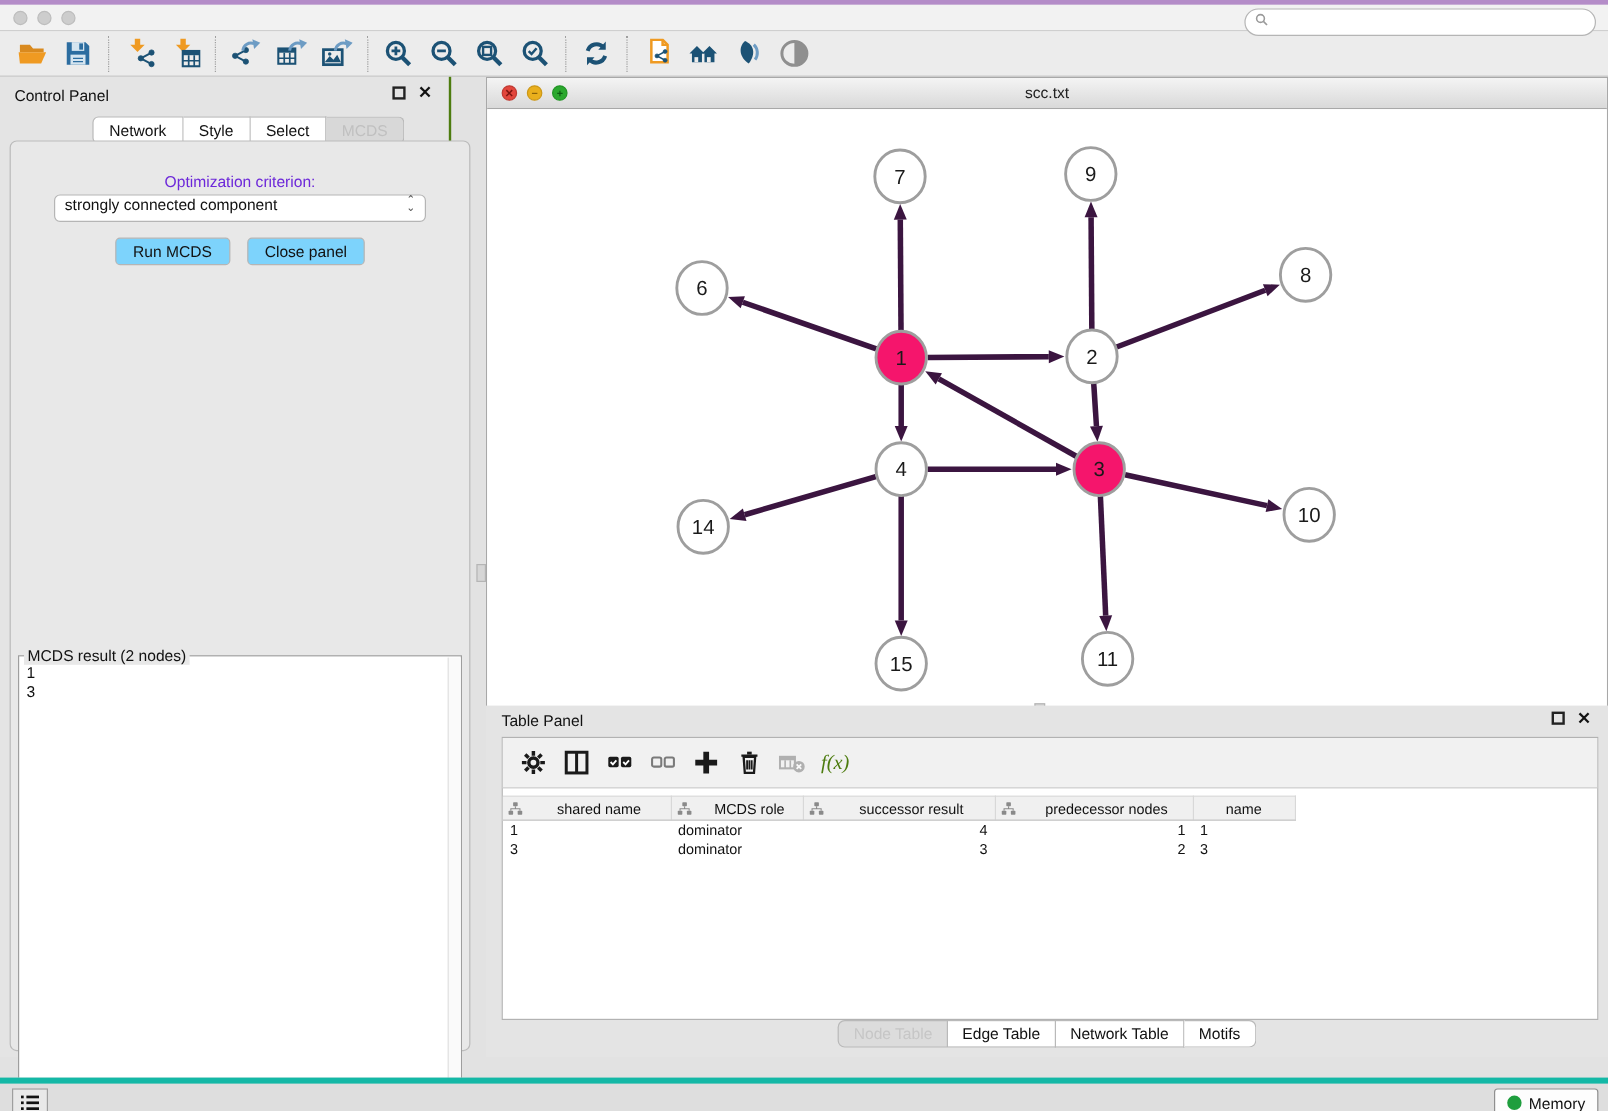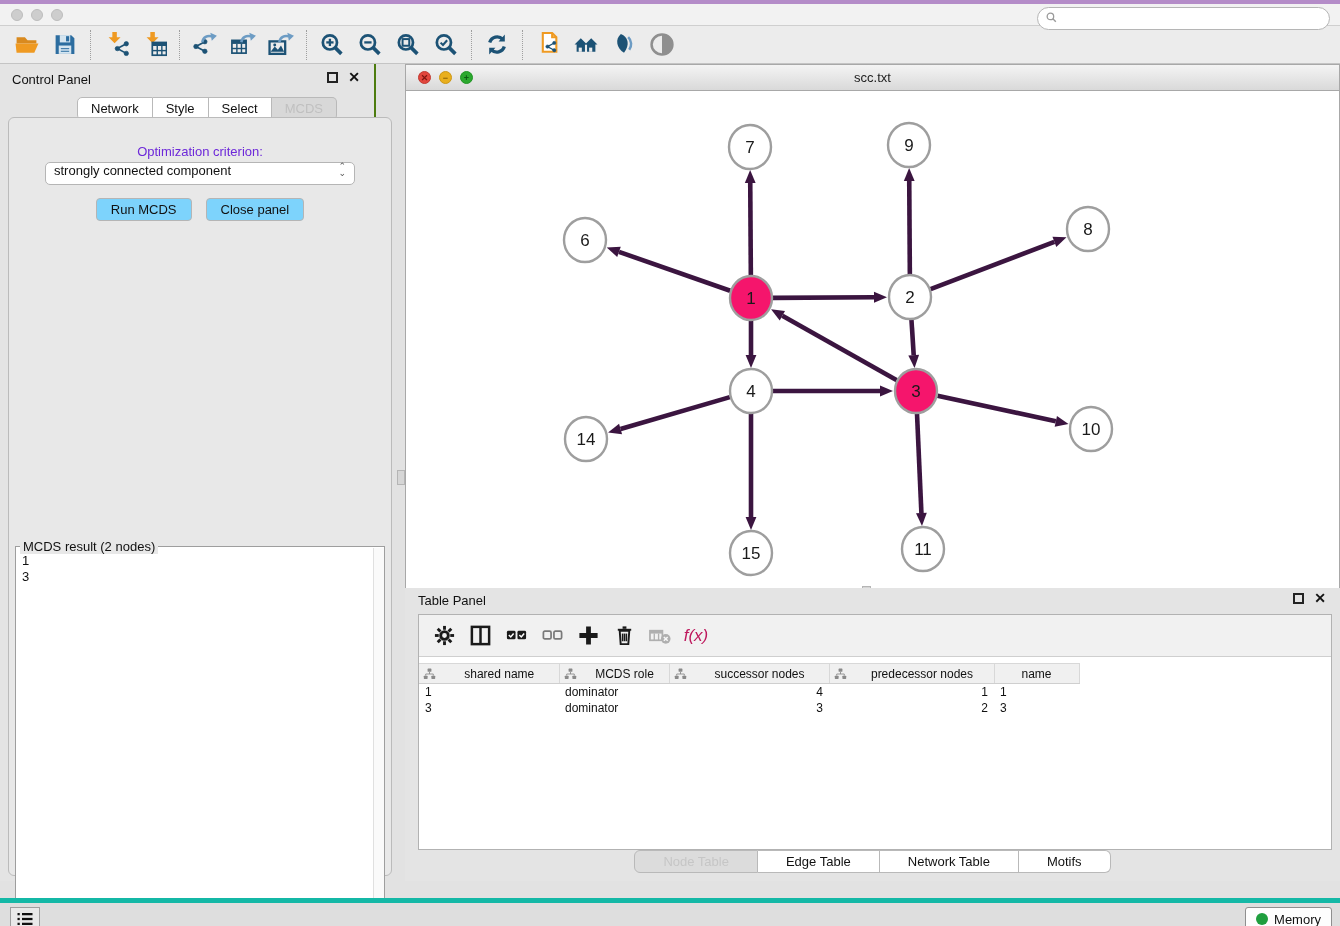--- a/index.html
+++ b/index.html
@@ -53,29 +53,29 @@
   #tl-max { left:54px; background:#2ba82e; border:1px solid #219424; color:#0c5c12; }
   #network-canvas { left:0; top:26px; width:933px; height:500px; background:#fff; }
   .grip { background:#d6d6d6; border:1px solid #b5b5b5; }
 
   
   #table-panel { left:405px; top:588px; width:935px; height:293px; background:#e4e4e4; }
   #tp-header { left:13px; top:5px; font-size:13px; color:#111; }
   #tp-body { left:13px; top:26px; width:914px; height:236px; background:#fff; border:1px solid #b2b2b2; }
   #tp-toolbar { left:0; top:0; width:100%; height:42px; background:#f1f1f1; border-bottom:1px solid #cfcfcf; display:flex; align-items:center; padding-left:10px; gap:6px; }
   .tpt-btn { width:30px; height:32px; display:flex; align-items:center; justify-content:center; }
-  .fx-label { font-family:Liberation Sans, sans-serif; font-style:italic; font-size:17px; color:#be185d; }
+  .fx-label { font-family:Liberation Serif, serif; font-style:italic; font-size:17px; color:#4d7c0f; }
   #node-table { left:0; top:48px; border-collapse:collapse; font-size:12px; }
   #node-table th { background:#f0f0f0; border-right:1px solid #d8d8d8; border-top:1px solid #d8d8d8; border-bottom:1px solid #cfcfcf; font-weight:normal; color:#111; height:20px; padding:0 4px; }
   #node-table th .th-inner { display:flex; align-items:center; justify-content:flex-start; gap:8px; }
   #node-table th .th-label { flex:1; text-align:center; }
   #node-table td { height:16px; padding:0 6px; color:#111; }
   td.al { text-align:left; } td.ar { text-align:right; }
   #tp-tabs { bottom:8px; width:100%; display:flex; justify-content:center; }
-  .tp-tab { font-size:13px; padding:3px 28px; background:#fff; border:1px solid #b9b9b9; border-left:none; color:#111;margin-top:24px; }
+  .tp-tab { font-size:13px; padding:3px 12px; background:#fff; border:1px solid #b9b9b9; border-left:none; color:#111;margin-top:24px; }
   .tp-tab:first-child { border-left:1px solid #b9b9b9; border-radius:6px 0 0 6px; }
   .tp-tab:last-child { border-radius:0 6px 6px 0; }
   .tp-tab.active { background:#dcdcdc; color:#c6c6c6; }
 
   
   #status-bar { left:0; top:898px; width:1340px; height:33px; background:#dedede; border-top:5px solid #14b8a6; }
   #dev-btn { left:10px; top:4px; width:30px; height:24px; background:#e9e9e9; border:1px solid #9f9f9f; display:flex; align-items:center; justify-content:center; }
   #memory-btn { right:8px; top:4px; height:24px; background:#fdfdfd; border:1px solid #8f8f8f; border-radius:3px; display:flex; align-items:center; gap:6px; padding:0 10px; font-size:13px; color:#111; }
   #memory-dot { width:12px; height:12px; border-radius:50%; background:#1f9e3e; }
 </style>
@@ -465,21 +465,21 @@
             <th style="width: 160px;">
               <span class="th-inner">
                 <svg width="13" height="12" viewBox="0 0 24 22">
                   <g fill="#8a8a8a">
                     <rect x="8.5" y="1" width="7" height="6" rx="1"></rect>
                     <rect x="1.5" y="14" width="7" height="6" rx="1"></rect>
                     <rect x="15.5" y="14" width="7" height="6" rx="1"></rect>
                   </g>
                   <path d="M12 7v4M5 14v-3h14v3" fill="none" stroke="#8a8a8a" stroke-width="1.6"></path>
                 </svg>
-                <span class="th-label">successor nodes</span>
+                <span class="th-label">successor result</span>
               </span>
             </th>
             <th style="width: 165px;">
               <span class="th-inner">
                 <svg width="13" height="12" viewBox="0 0 24 22">
                   <g fill="#8a8a8a">
                     <rect x="8.5" y="1" width="7" height="6" rx="1"></rect>
                     <rect x="1.5" y="14" width="7" height="6" rx="1"></rect>
                     <rect x="15.5" y="14" width="7" height="6" rx="1"></rect>
                   </g>

